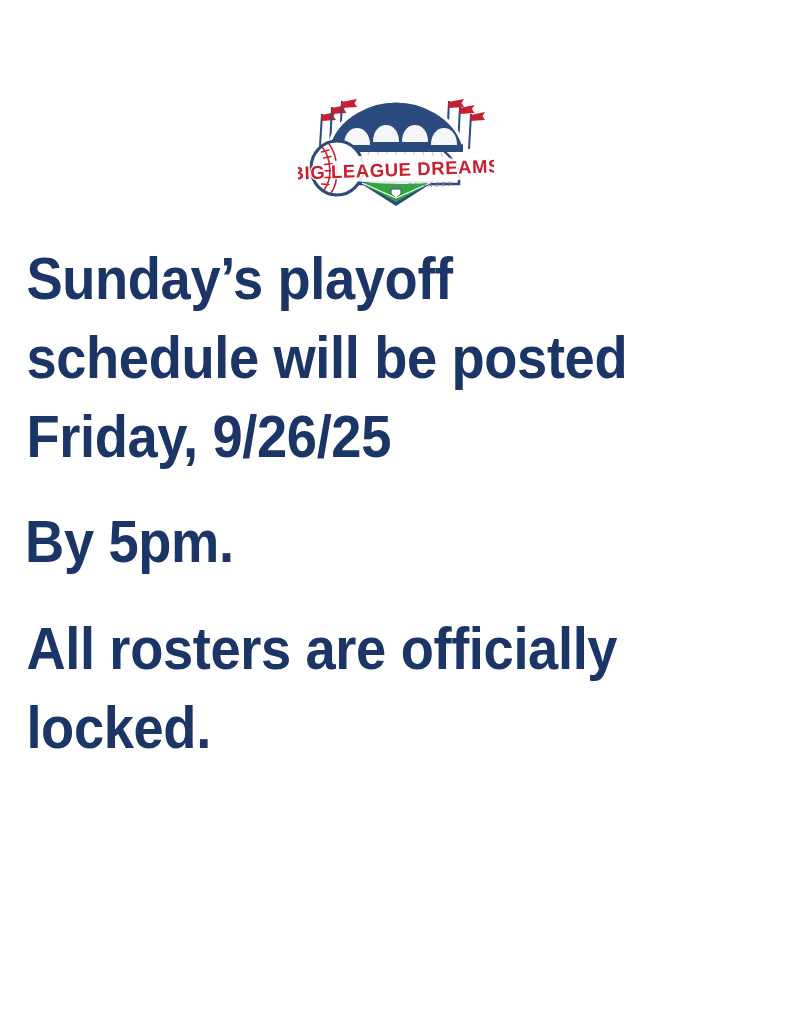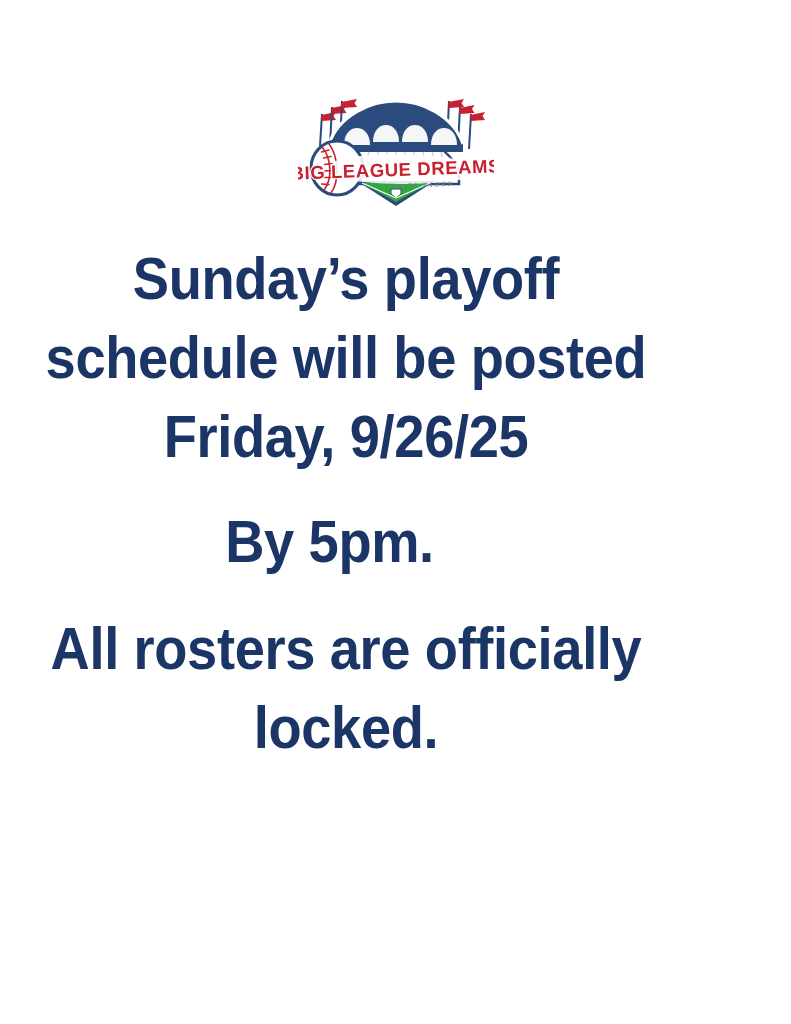--- a/index.html
+++ b/index.html
@@ -40,23 +40,22 @@
   .logo svg {
     display: block;
     width: 196px;
     height: 122px;
   }
 
   
   .text-block {
     position: absolute;
     top: 240px;
-    left: 16px;
+    left: 0;
     width: 627px;
-    text-align: center;
   }
 
   .para {
     color: #1b3666;
     font-family: "Liberation Sans Narrow", "Liberation Sans", sans-serif;
     font-weight: bold;
     font-size: 59px;
     line-height: 1.34;
     letter-spacing: -0.4px;
     margin: 0;

